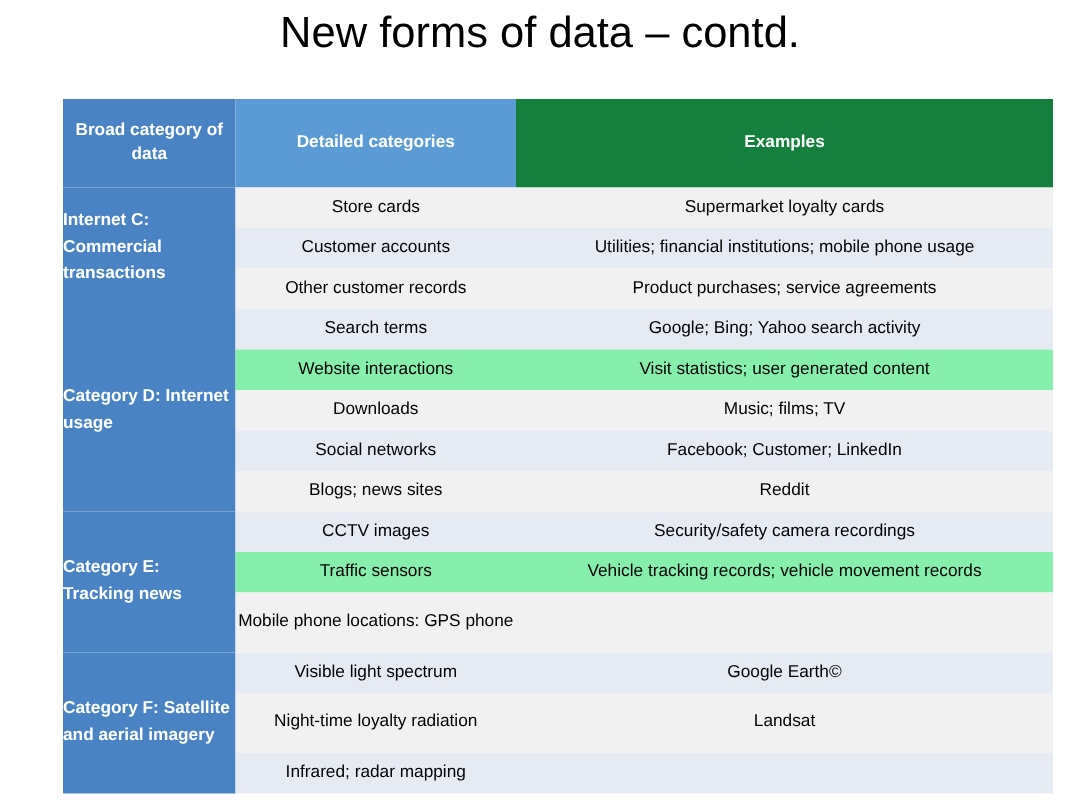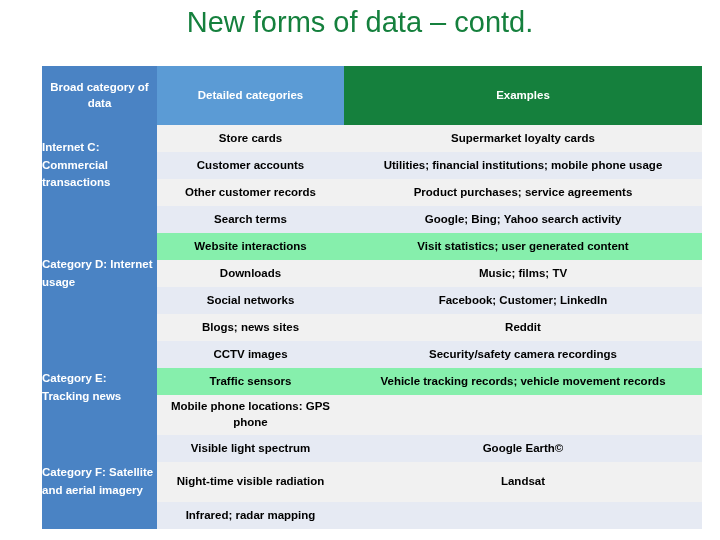--- a/index.html
+++ b/index.html
@@ -22,21 +22,21 @@
   }
   #slide-title {
     position: absolute;
     left: 0;
     top: 6px;
     width: 720px;
     text-align: center;
     font-family: "Liberation Sans", sans-serif;
     font-size: 29px;
     font-weight: 400;
-    color: #15803d;
+    color: #000000;
     letter-spacing: 0px;
     white-space: nowrap;
   }
   #data-table {
     position: absolute;
     left: 42px;
     top: 66px;
     width: 660px;
     border-collapse: collapse;
     table-layout: fixed;
@@ -77,21 +77,21 @@
     padding-left: 8px;
     line-height: 1.55;
     border-bottom: 3px solid #ffffff;
     border-right: 3px solid #ffffff;
     vertical-align: middle;
   }
 
   
   td.detail, td.example {
     font-size: 11.5px;
-    font-weight: 700;
+    font-weight: 400;
     color: #000000;
     height: 27px;
     line-height: 1.35;
     border-bottom: 2px solid #ffffff;
   }
   td.detail {
     text-align: center;
     padding: 2px 6px;
     border-right: 3px solid #ffffff;
   }
@@ -173,21 +173,21 @@
         <tr class="band-a">
           <td class="detail tall">Mobile phone locations: GPS phone</td>
           <td class="example tall"></td>
         </tr>
         <tr class="band-b">
           <td class="cat" rowspan="3">Category F: Satellite and aerial imagery</td>
           <td class="detail">Visible light spectrum</td>
           <td class="example">Google Earth©</td>
         </tr>
         <tr class="band-a">
-          <td class="detail tall">Night-time visible radiation</td>
+          <td class="detail tall">Night-time loyalty radiation</td>
           <td class="example tall">Landsat</td>
         </tr>
         <tr class="band-b">
           <td class="detail">Infrared; radar mapping</td>
           <td class="example"></td>
         </tr>
       </tbody>
   </table>
 
 </div>

